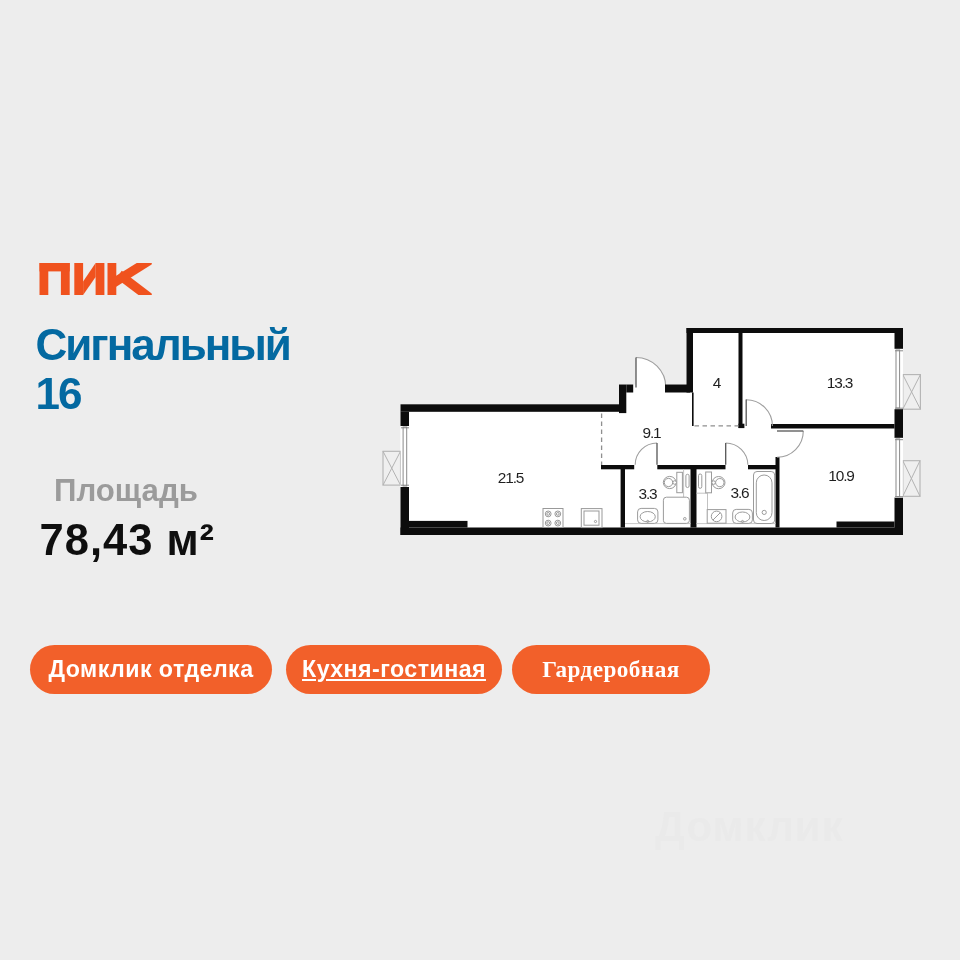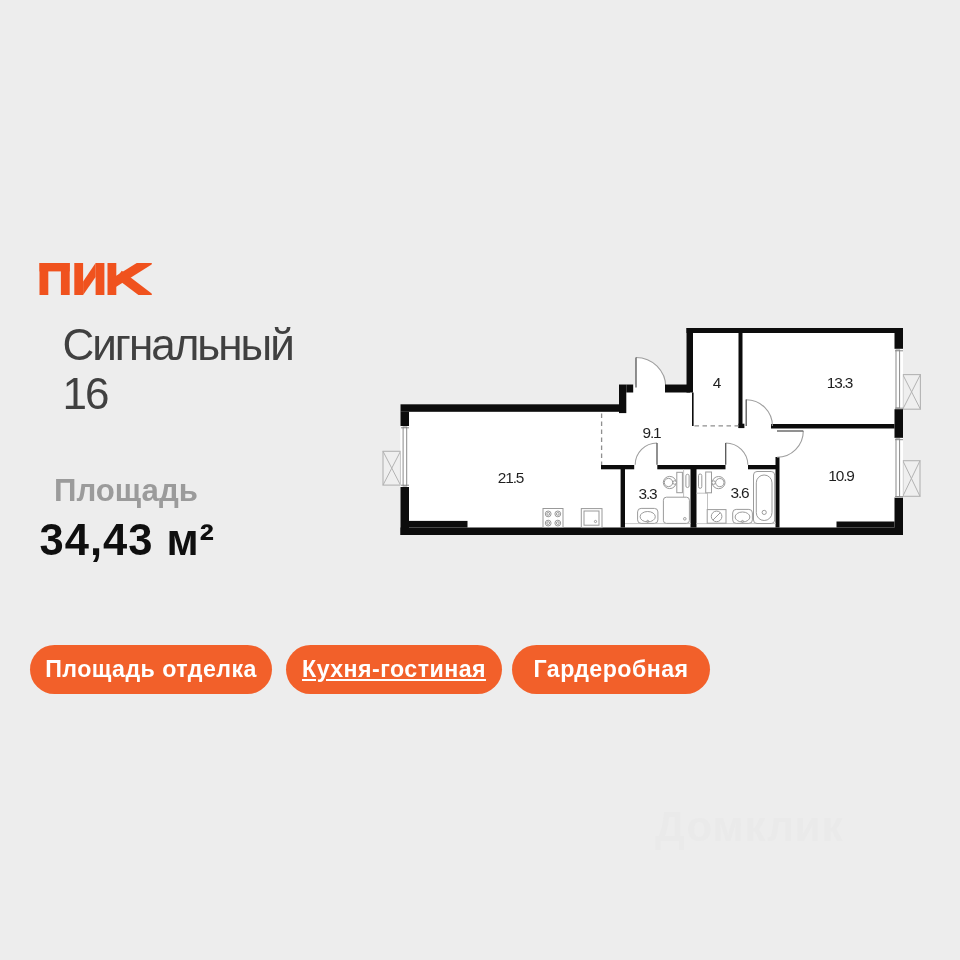--- a/index.html
+++ b/index.html
@@ -1,26 +1,26 @@
 <!DOCTYPE html>
 <html><head>
 <meta charset="utf-8">
 <style>
   html,body{margin:0;padding:0;}
   body{width:960px;height:960px;background:#ededed;position:relative;overflow:hidden;
        font-family:"Liberation Sans", sans-serif;}
   .abs{position:absolute;}
-  #title{left:35.5px;top:319.6px;font-size:44px;font-weight:normal;color:#404040;line-height:49.7px;letter-spacing:-2.0px;margin-left:27px;}
+  #title{left:35.5px;top:319.6px;font-size:44px;font-weight:bold;color:#0369a1;line-height:49.7px;letter-spacing:-2.0px;}
   #arealabel{left:38px;top:473.2px;font-size:31.2px;color:#9b9b9b;font-weight:bold;margin-left:16px;}
   #areaval{left:39.5px;top:516.2px;font-size:43.5px;font-weight:bold;color:#0f0f0f;letter-spacing:1px;}
   .btn{top:645px;height:49px;border-radius:24.5px;background:#f2602a;color:#fff;letter-spacing:0.45px;
        font-size:23.2px;font-weight:bold;display:flex;align-items:center;justify-content:center;}
   #b1{left:30px;width:242px;}
   #b2{left:286px;width:216px;text-decoration:underline;}
-  #b3{left:512px;width:198px;}
+  #b3{left:512px;width:198px;font-family:Liberation Serif, serif;}
   #wm{left:655px;top:803px;font-size:42px;font-weight:bold;color:#eaeaea;letter-spacing:1px;}
 </style>
 </head>
 <body>
 <div class="abs" id="wm">Домклик</div>
 <svg class="abs" style="left:0;top:0" width="960" height="960" viewBox="0 0 960 960">
  <g fill="#f0521e">
   <rect x="39.5" y="263" width="8.8" height="32"></rect>
   <rect x="60.9" y="263" width="8.8" height="32"></rect>
   <rect x="39.5" y="263" width="30.2" height="8.4"></rect>
@@ -32,22 +32,22 @@
  <clipPath id="kclip">
       <rect x="107.5" y="263" width="44.3" height="32"></rect>
     </clipPath>
  <g stroke="#f0521e" stroke-width="9.2" clip-path="url(#kclip)">
   <line x1="111" y1="284.5" x2="151" y2="259.5"></line>
   <line x1="119" y1="274.5" x2="150" y2="298"></line>
  </g>
 </svg>
 <div class="abs" id="title">Сигнальный<br>16</div>
 <div class="abs" id="arealabel">Площадь</div>
-<div class="abs" id="areaval">34,43 м²</div>
-<div class="abs btn" id="b1">Площадь отделка</div>
+<div class="abs" id="areaval">78,43 м²</div>
+<div class="abs btn" id="b1">Домклик отделка</div>
 <div class="abs btn" id="b2">Кухня-гостиная</div>
 <div class="abs btn" id="b3">Гардеробная</div>
 
 <svg class="abs" id="plan" style="left:0;top:0" width="960" height="960" viewBox="0 0 960 960">
 
   <path d="M400.5,404.5 L619,404.5 L619,384.5 L686.5,384.5 L686.5,328 L903,328 L903,535 L400.5,535 Z" fill="#ffffff"></path>
 
   <g stroke="#b3b3b3" stroke-width="1.1" fill="#efefef">
     <rect x="383" y="451.3" width="17.5" height="33.8"></rect>
     <rect x="902.8" y="374.6" width="17.6" height="34.6"></rect>

